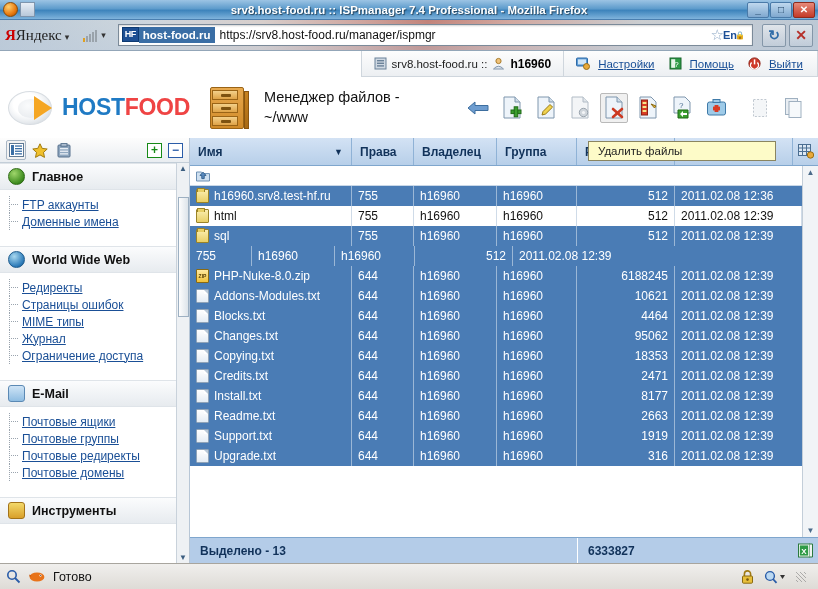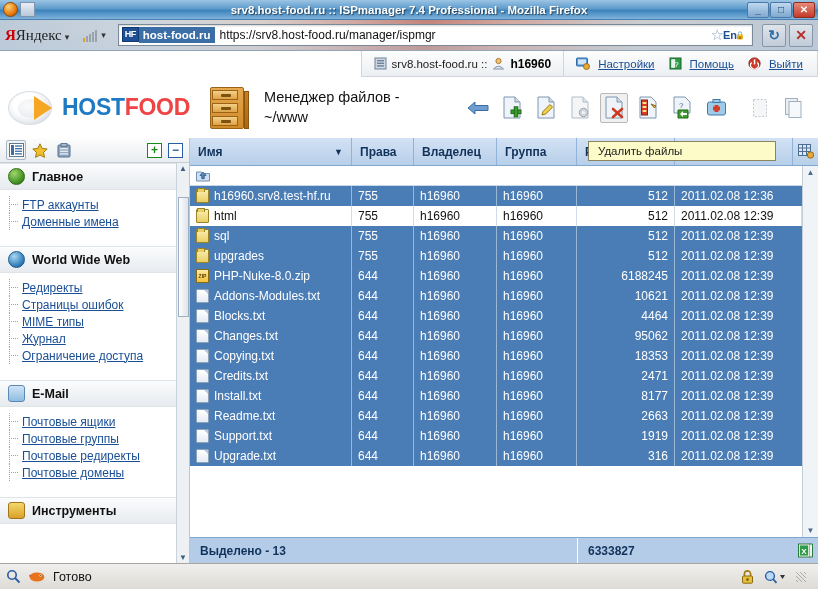--- a/index.html
+++ b/index.html
@@ -792,24 +792,20 @@
                   <span>sql</span>
                 </div>
               <div class="cell c-perm">755</div>
               <div class="cell c-owner">h16960</div>
               <div class="cell c-group">h16960</div>
               <div class="cell c-size">512</div>
               <div class="cell c-date">2011.02.08 12:39</div>
             </div>
 
             <div class="row sel">
-              <div class="cell c-name">
-                  <span class="fi fi-folder"></span>
-                  <span>upgrades</span>
-                </div>
               <div class="cell c-perm">755</div>
               <div class="cell c-owner">h16960</div>
               <div class="cell c-group">h16960</div>
               <div class="cell c-size">512</div>
               <div class="cell c-date">2011.02.08 12:39</div>
             </div>
 
             <div class="row sel">
               <div class="cell c-name">
                   <span class="fi fi-zip">ZIP</span>

